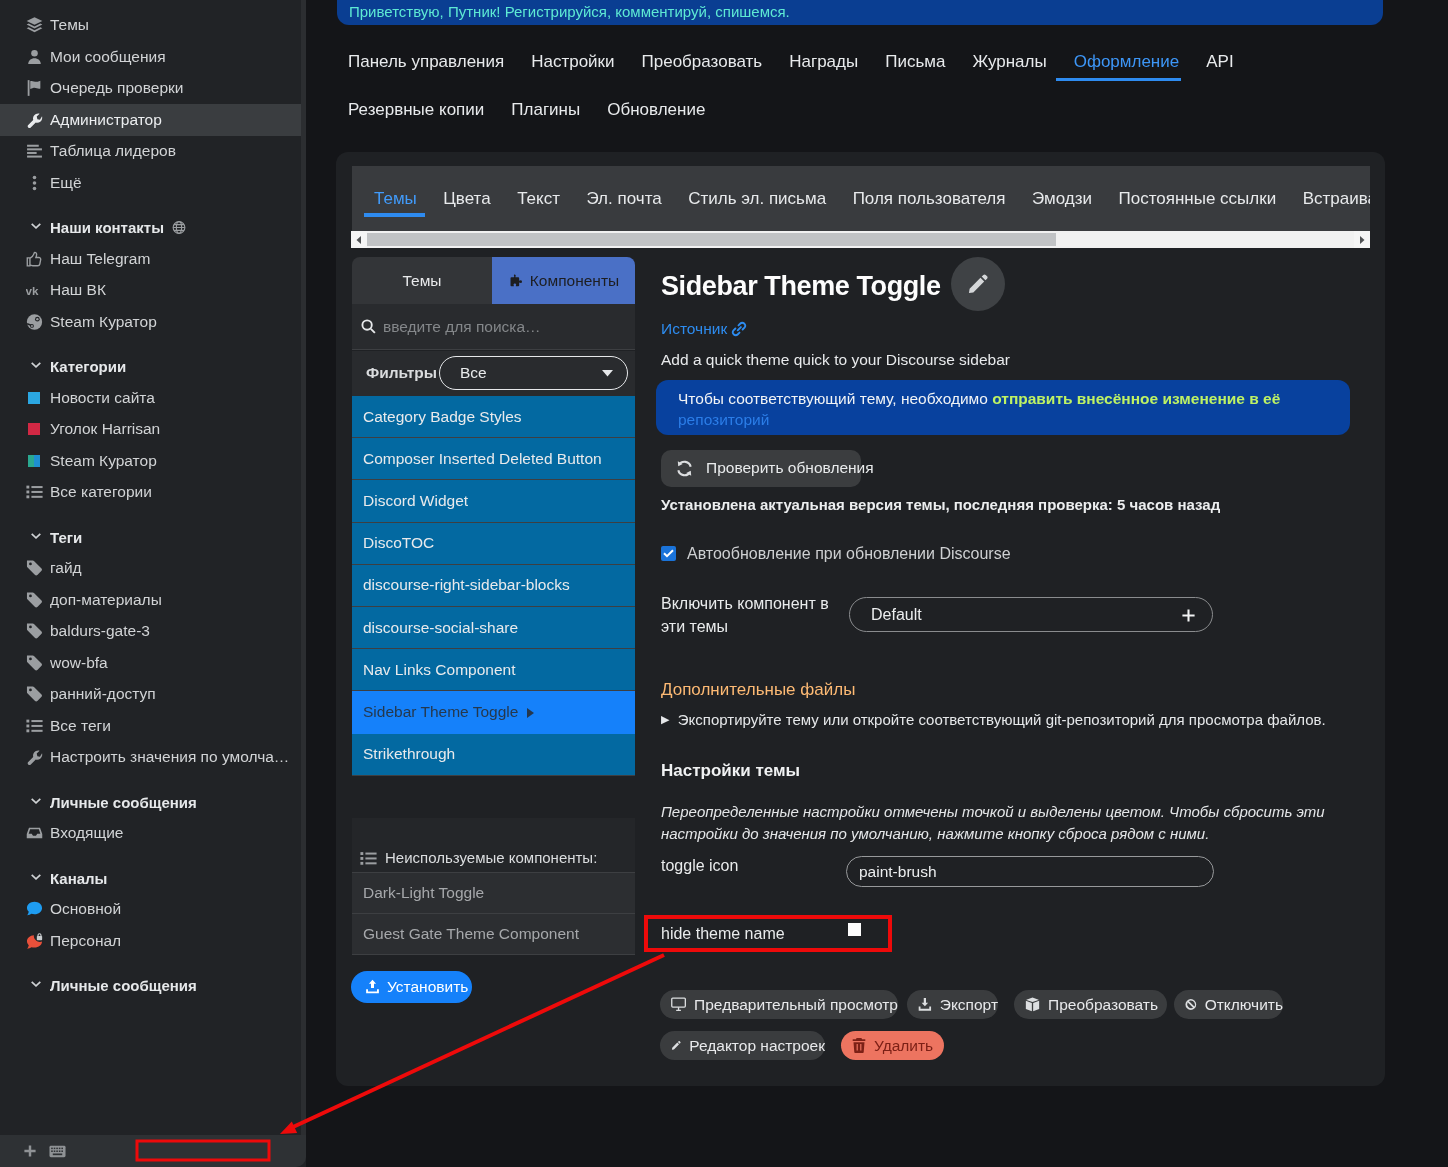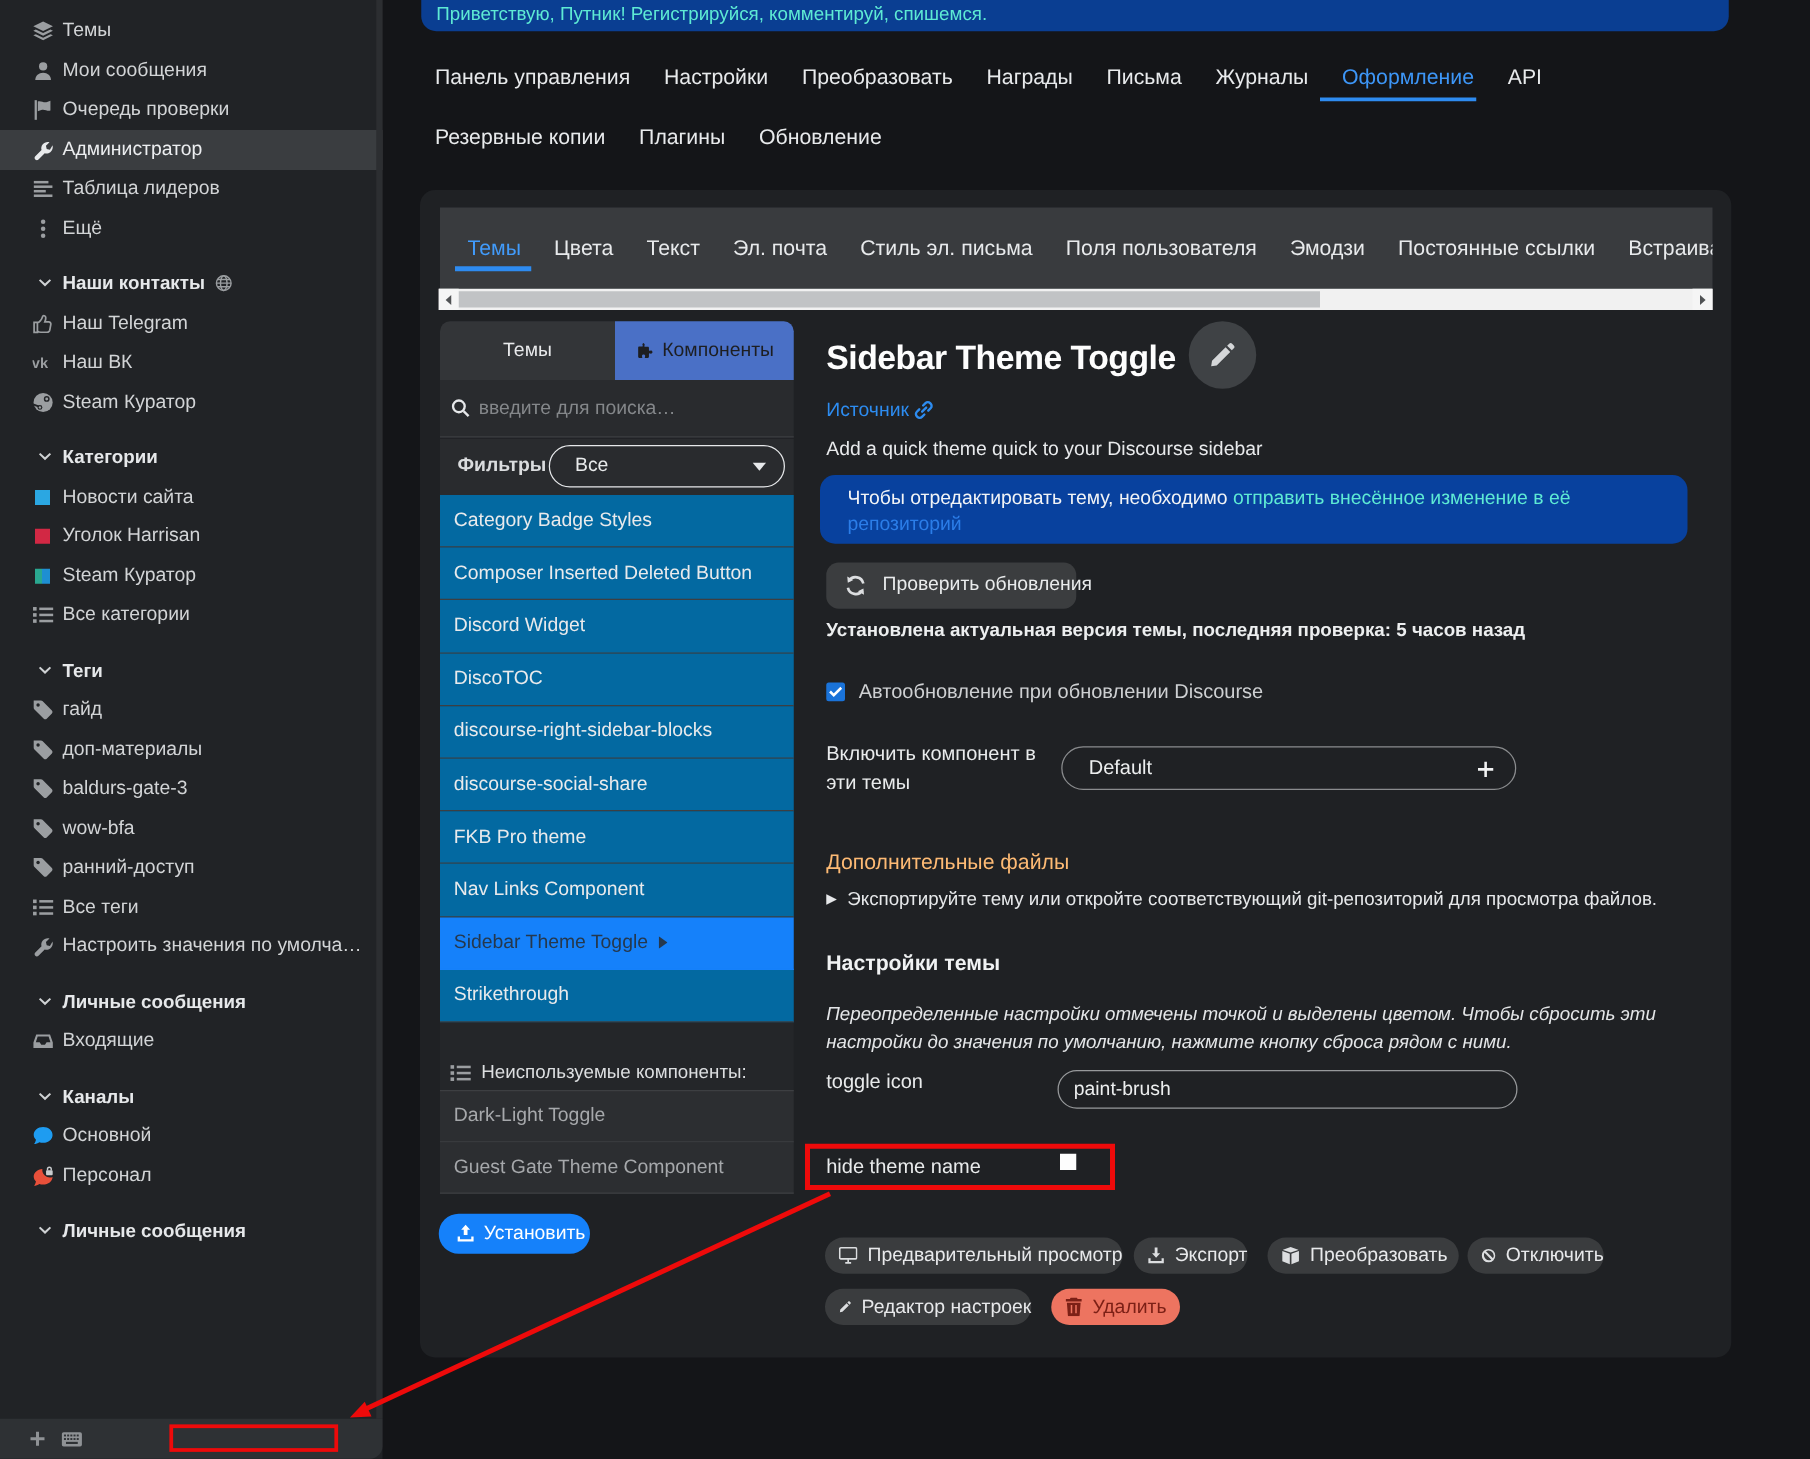--- a/index.html
+++ b/index.html
@@ -382,23 +382,20 @@
       <div class="prow">
           <span>DiscoTOC</span>
         </div>
       <div class="prow">
           <span>discourse-right-sidebar-blocks</span>
         </div>
       <div class="prow">
           <span>discourse-social-share</span>
         </div>
       <div class="prow">
-          <span>FKB Pro theme</span>
-        </div>
-      <div class="prow">
           <span>Nav Links Component</span>
         </div>
       <div class="prow" style="background:#1581fa;border-bottom-color:#1581fa;color:#25384d;">
           <span>Sidebar Theme Toggle&nbsp; <svg width="7" height="10" viewBox="0 0 7 10" style="vertical-align:-1px">
               <path fill="#25384d" d="M0 0l7 5-7 5z"></path>
             </svg></span>
         </div>
       <div class="prow">
           <span>Strikethrough</span>
         </div>
@@ -445,21 +442,21 @@
       <svg style="width:16px;height:16px;vertical-align:-3px" viewBox="0 0 16 16">
           <g fill="none" stroke="#2d8cf0" stroke-width="1.9" stroke-linecap="round">
             <path d="M6.7 9.3 9.9 6.1"></path>
             <path d="M7.5 4.4l1.9-1.9a2.6 2.6 0 0 1 3.7 0l.4.4a2.6 2.6 0 0 1 0 3.7L11.6 8.5"></path>
             <path d="M8.5 11.6 6.6 13.5a2.6 2.6 0 0 1-3.7 0l-.4-.4a2.6 2.6 0 0 1 0-3.7L4.4 7.5"></path>
           </g>
         </svg></a>
     <div style="position:absolute;left:325px;top:199px;font-size:15.5px;color:#e8eaec;">Add a quick theme quick to your Discourse sidebar</div>
 
     <div style="position:absolute;left:320px;top:228px;width:694px;height:55px;border-radius:12px;background:#08419e;font-size:15.5px;">
-      <div style="position:absolute;left:22px;top:10px;white-space:nowrap;"><span style="color:#f2f4f6;">Чтобы отредактировать тему, необходимо </span><span style="color:#5eead4;">отправить внесённое изменение в её</span></div>
+      <div style="position:absolute;left:22px;top:10px;white-space:nowrap;"><span style="color:#f2f4f6;">Чтобы соответствующий тему, необходимо </span><span style="color:#bef264;font-weight:bold;">отправить внесённое изменение в её</span></div>
       <div style="position:absolute;left:22px;top:31px;color:#2b7de8;">репозиторий</div>
     </div>
 
     <div style="position:absolute;left:325px;top:298px;width:200px;height:37px;border-radius:10px;background:#3b3d3f;">
       <svg style="position:absolute;left:15px;top:10px;width:17px;height:17px" viewBox="0 0 16 16">
           <g fill="none" stroke="#dcdee0" stroke-width="2">
             <path d="M13.8 6.4A6 6 0 0 0 2.9 4.4"></path>
             <path d="M2.2 9.6a6 6 0 0 0 10.9 2"></path>
           </g>
           <path fill="#dcdee0" d="M1.7 1.2l.4 4.6 4.2-2.1z"></path>

